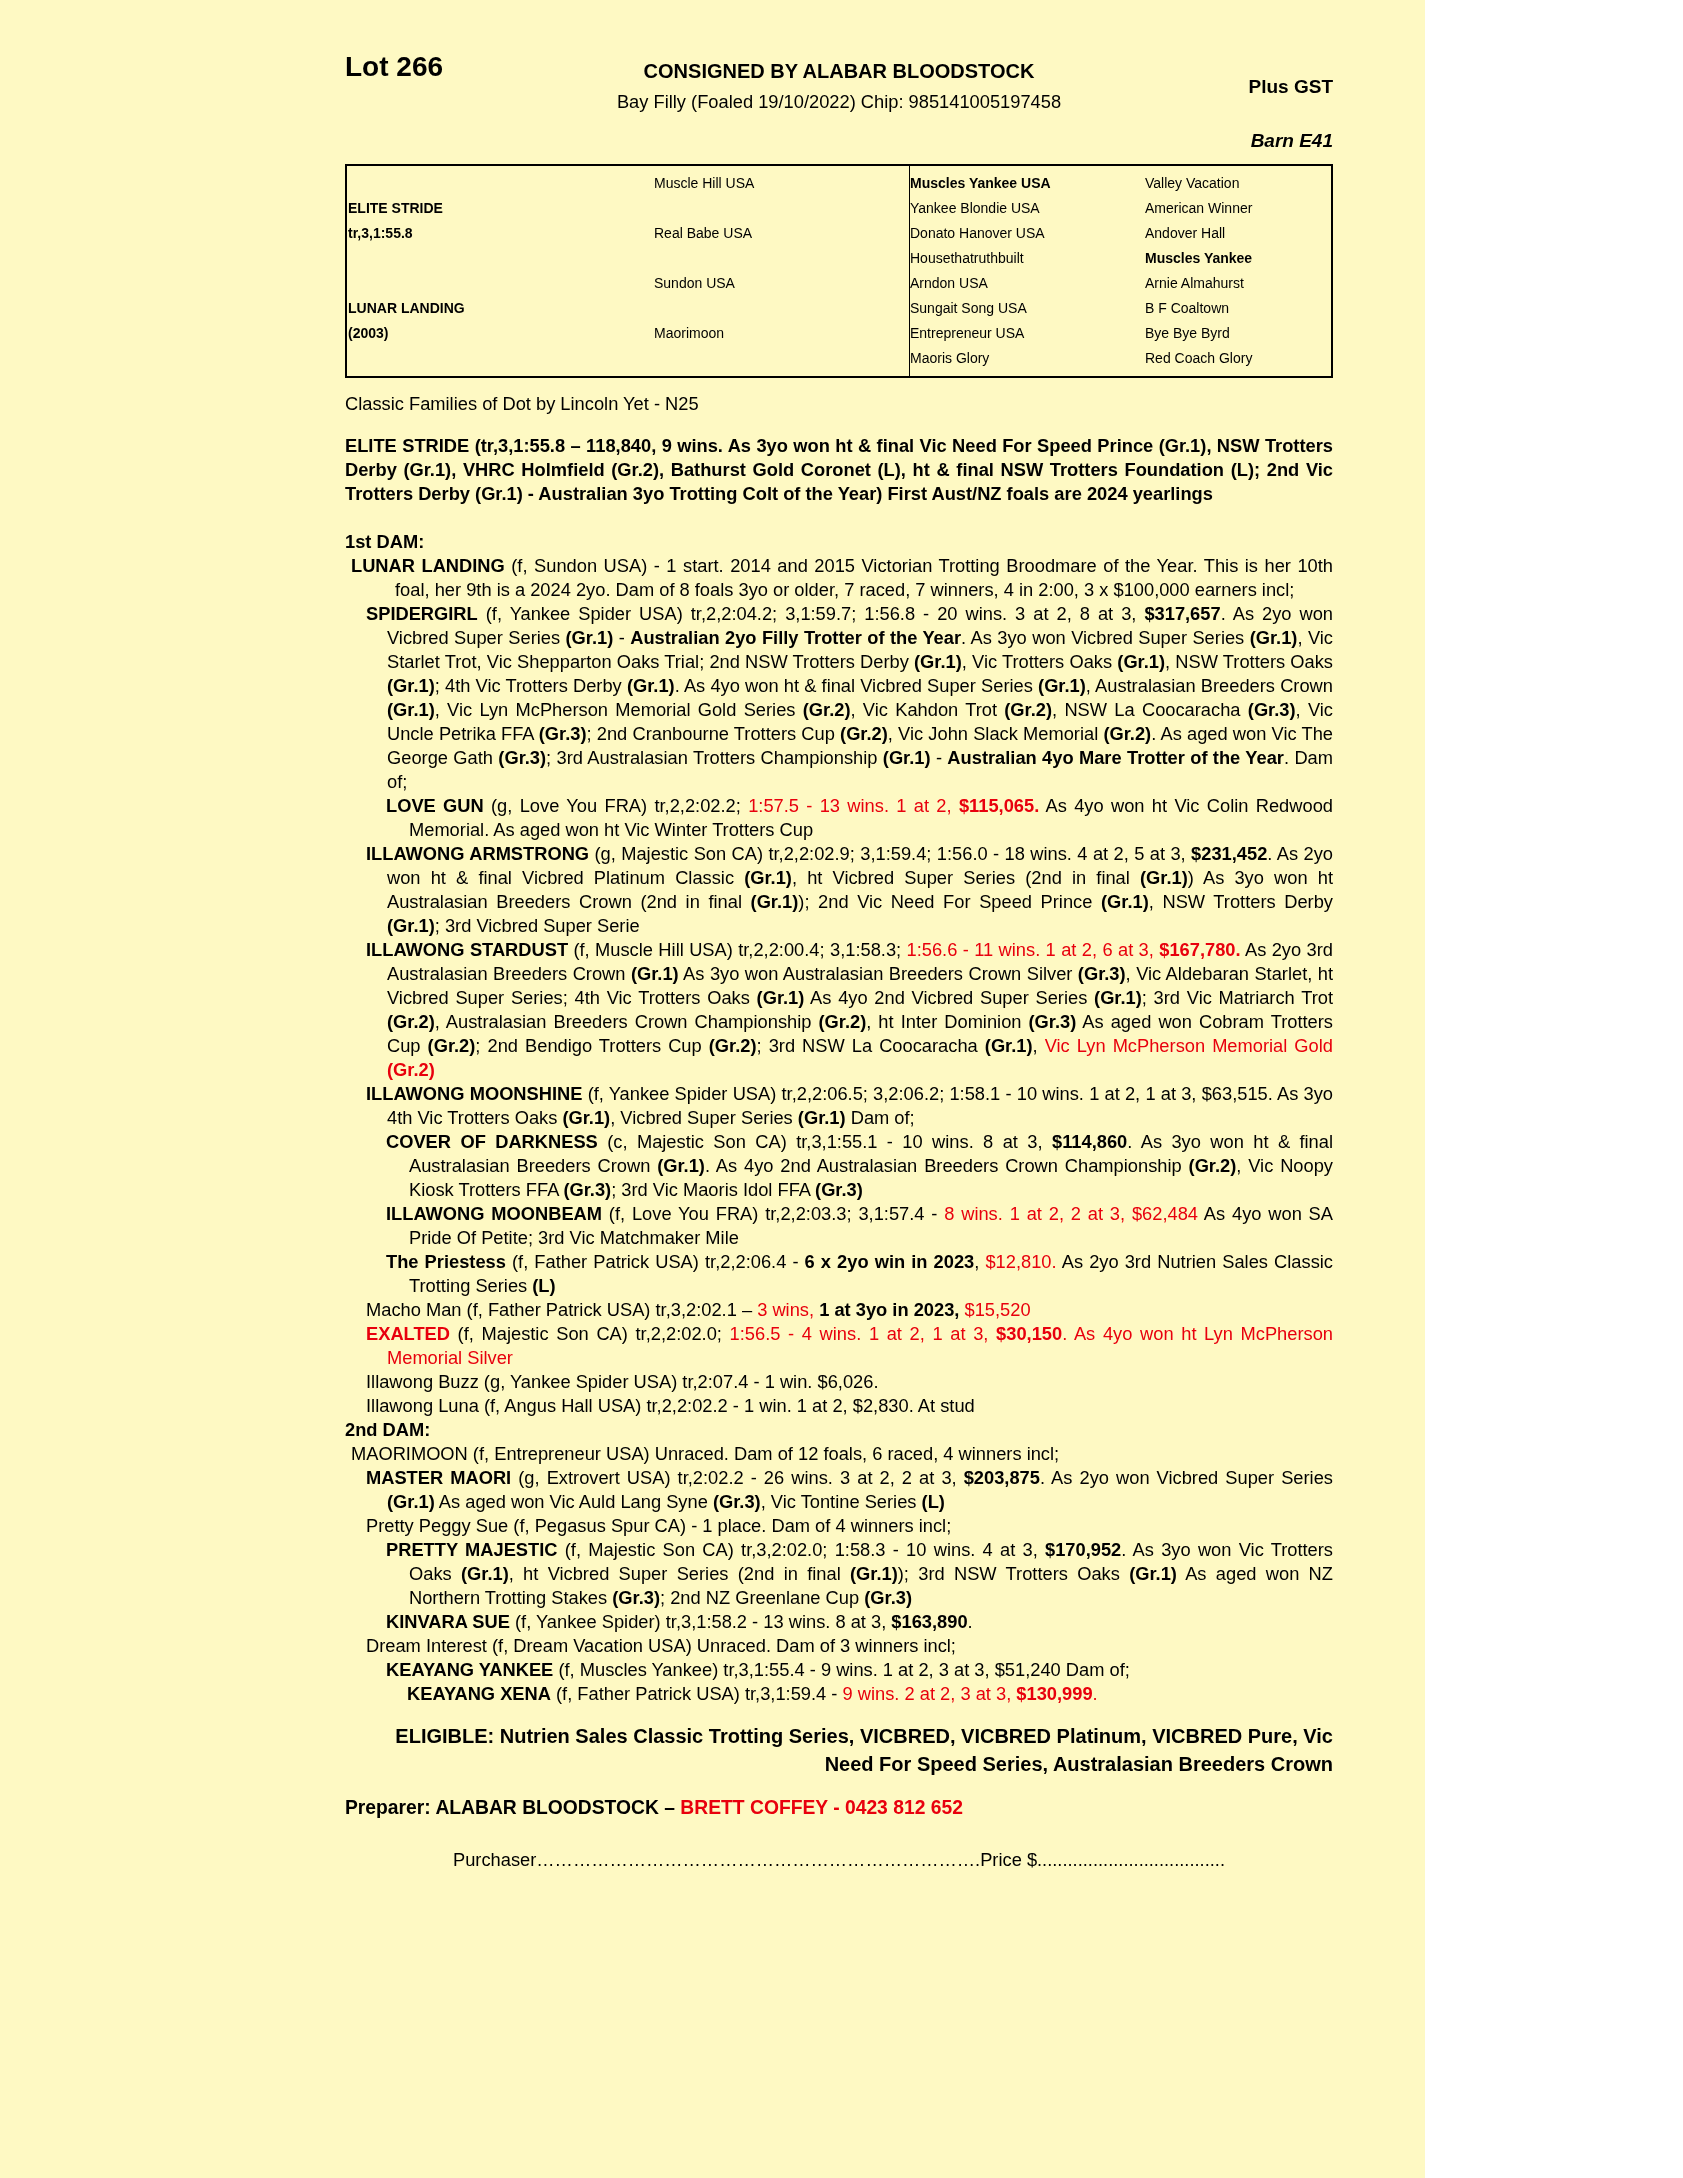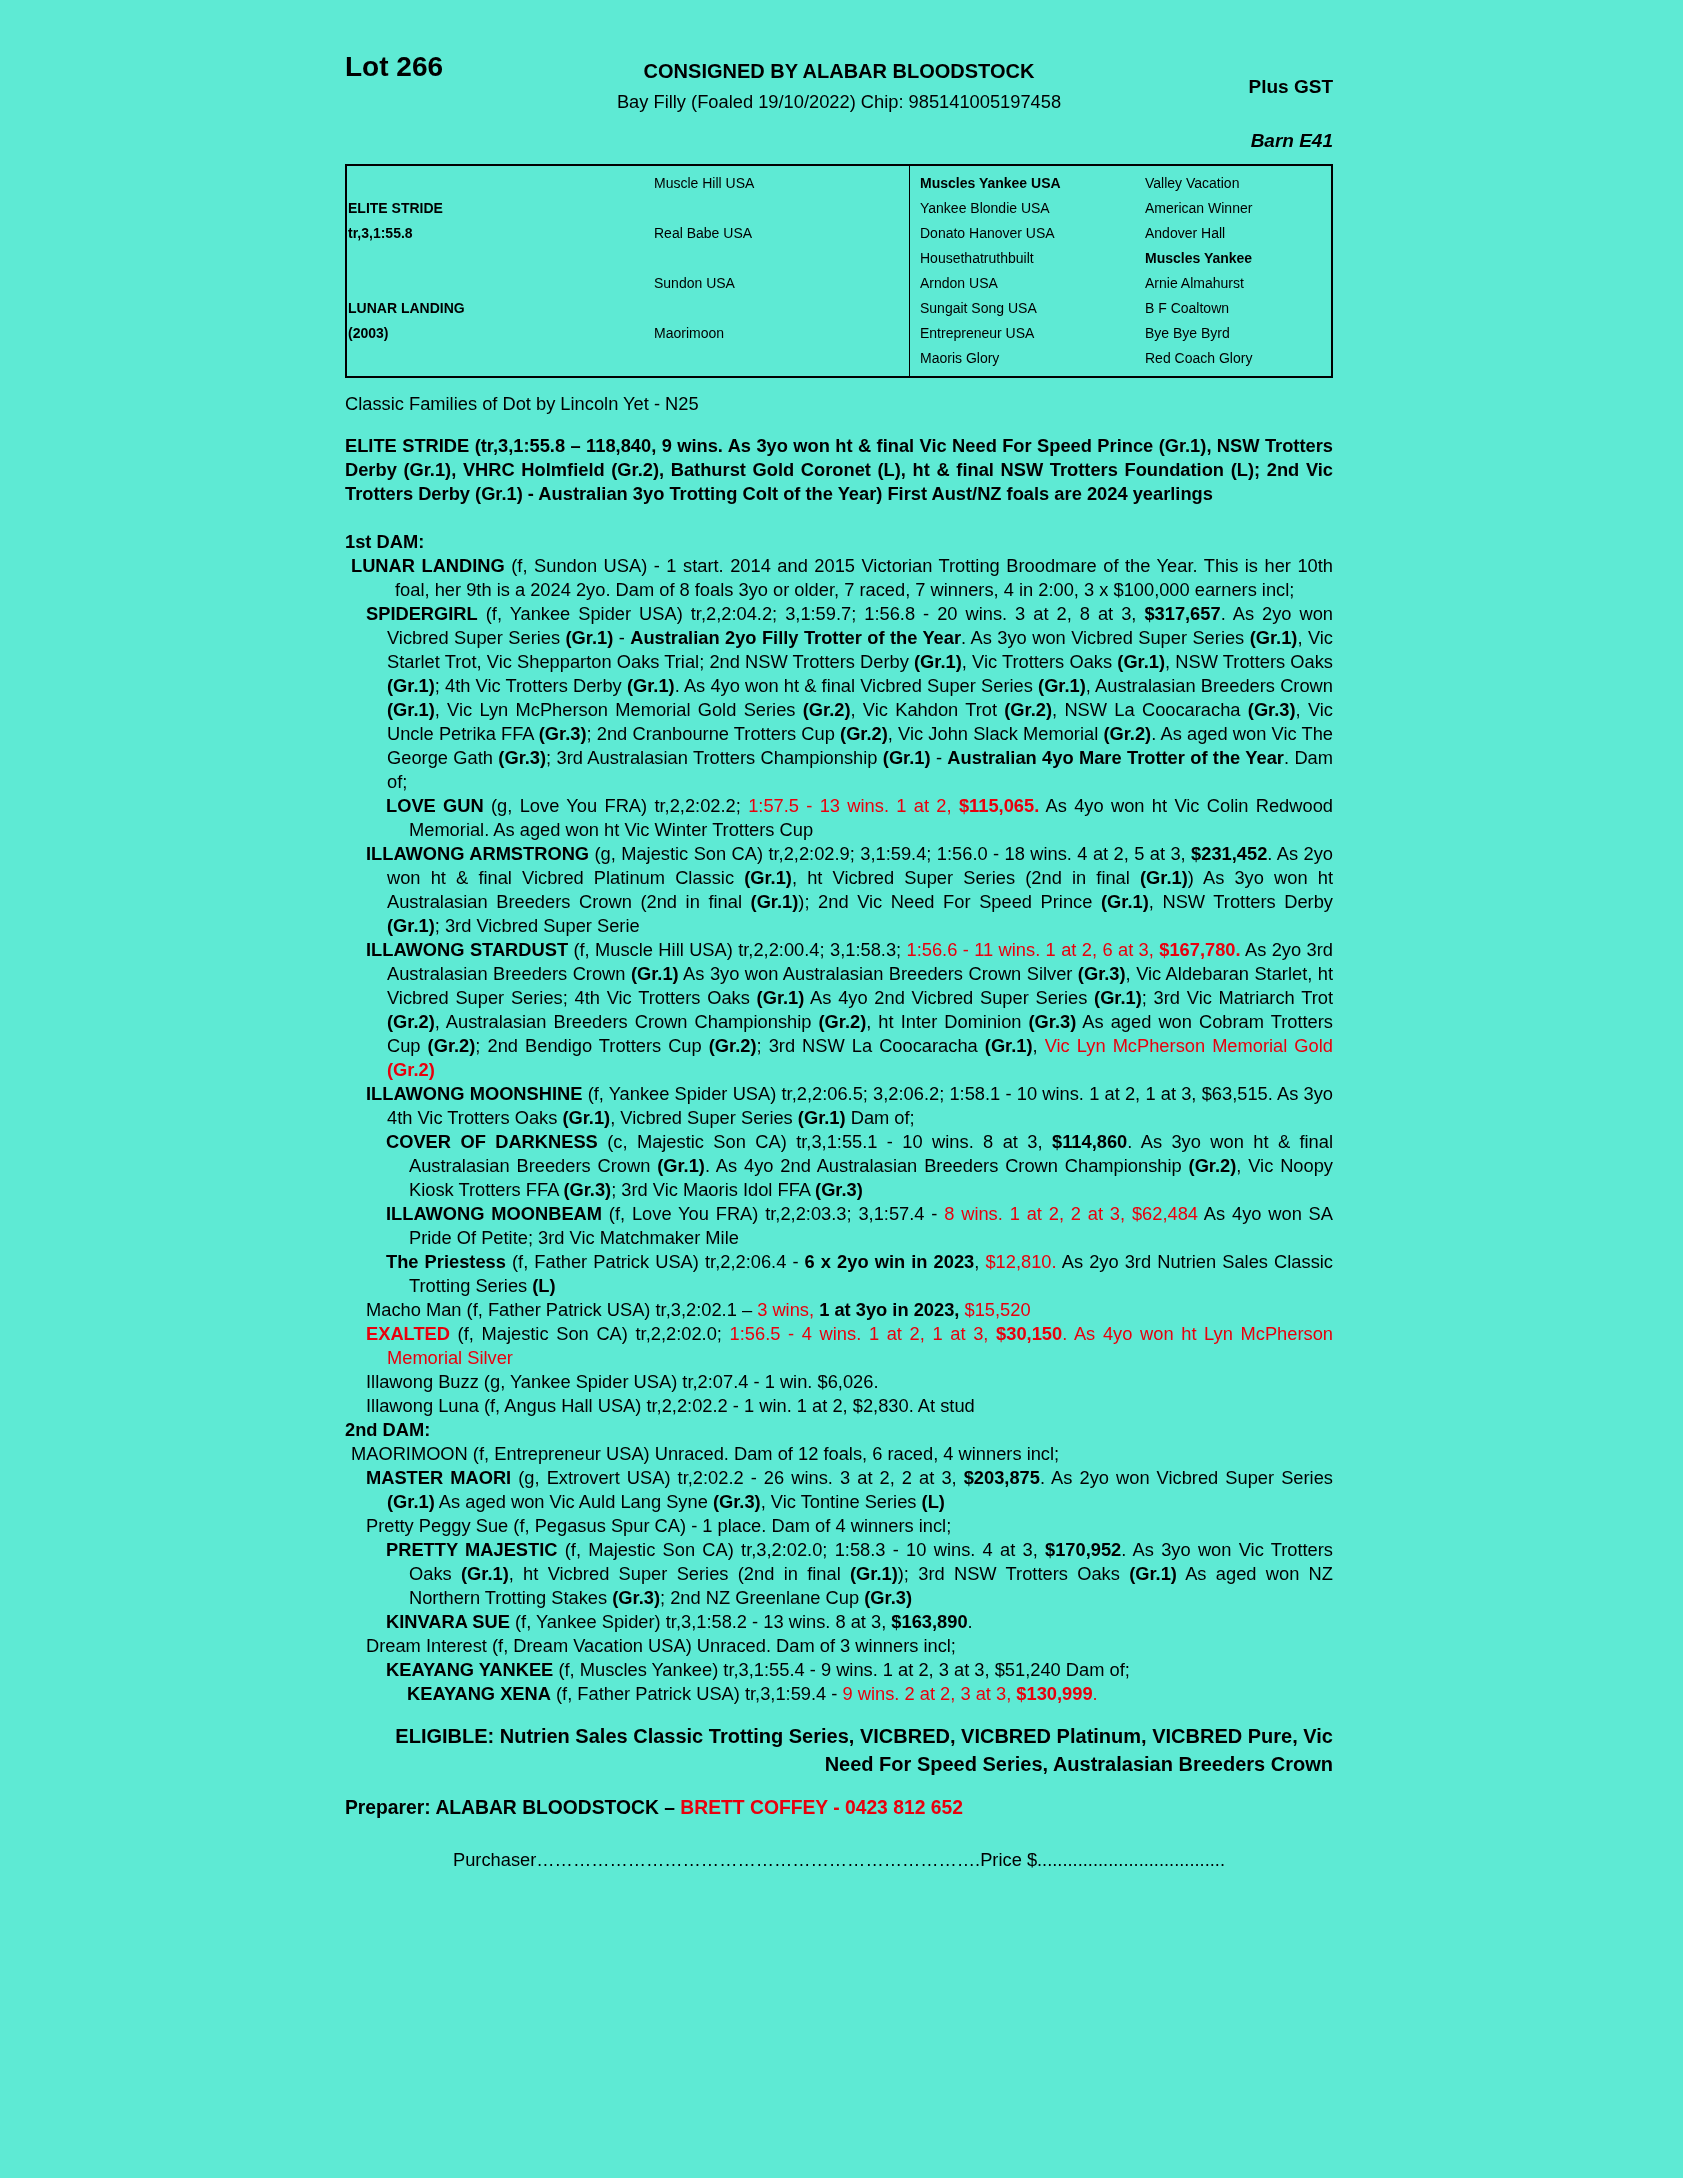--- a/index.html
+++ b/index.html
@@ -3,38 +3,38 @@
 <meta charset="utf-8">
 <style>
   :root { --red:#e8000d; }
   * { margin:0; padding:0; box-sizing:border-box; }
   html,body { background:#ffffff; }
   body {
     width:1683px; height:2178px;
     font-family:"Liberation Sans","DejaVu Sans",sans-serif;
     color:#000;
   }
-  .page { position:relative; width:1683px; height:2178px; overflow:hidden; background:#5eead4; }
+  .page { position:relative; width:1425px; height:2178px; overflow:hidden; background:#fef9c3; }
   .content { position:absolute; left:345px; top:55px; width:988px; font-size:18.3px; line-height:24px; }
 
   
   .header { position:relative; height:109px; }
   .lot { position:absolute; left:0; top:0; font-size:28px; font-weight:bold; }
   .hdr-center { position:absolute; left:0; right:0; top:4px; text-align:center; }
   .consigned { font-size:20px; font-weight:bold; }
   .desc { font-size:18.3px; margin-top:7px; }
   .hdr-right { position:absolute; right:0; top:4px; text-align:right; font-weight:bold; font-size:19px;margin-top:16px; }
   .barn { margin-top:30px;font-style:italic; }
 
   
   .ped-table { border:2px solid #000; padding:5px 0; }
   .ped-row { display:grid; grid-template-columns:307px 255px 236px 186px; }
   .ped-cell { height:25px; line-height:25px; white-space:nowrap; font-size:14px; }
   .ped-cell.c0 { padding-left:1px; }
-  .ped-cell.c2 { border-left:1.5px solid #000; padding-left:10px; margin-top:-5px; margin-bottom:-5px; padding-top:5px; height:30px; }
+  .ped-cell.c2 { border-left:1.5px solid #000; margin-top:-5px; margin-bottom:-5px; padding-top:5px; height:30px; }
   .ped-row:last-child .ped-cell.c2 { height:35px; }
 
   
   .body { margin-top:14px; }
   .para { text-align:justify; }
   .b { font-weight:bold; }
   .r { color:var(--red); }
   .ind1 { padding-left:50px; text-indent:-44px; }
   .ind2 { padding-left:42px; text-indent:-21px; }
   .ind3 { padding-left:64px; text-indent:-23px; }

